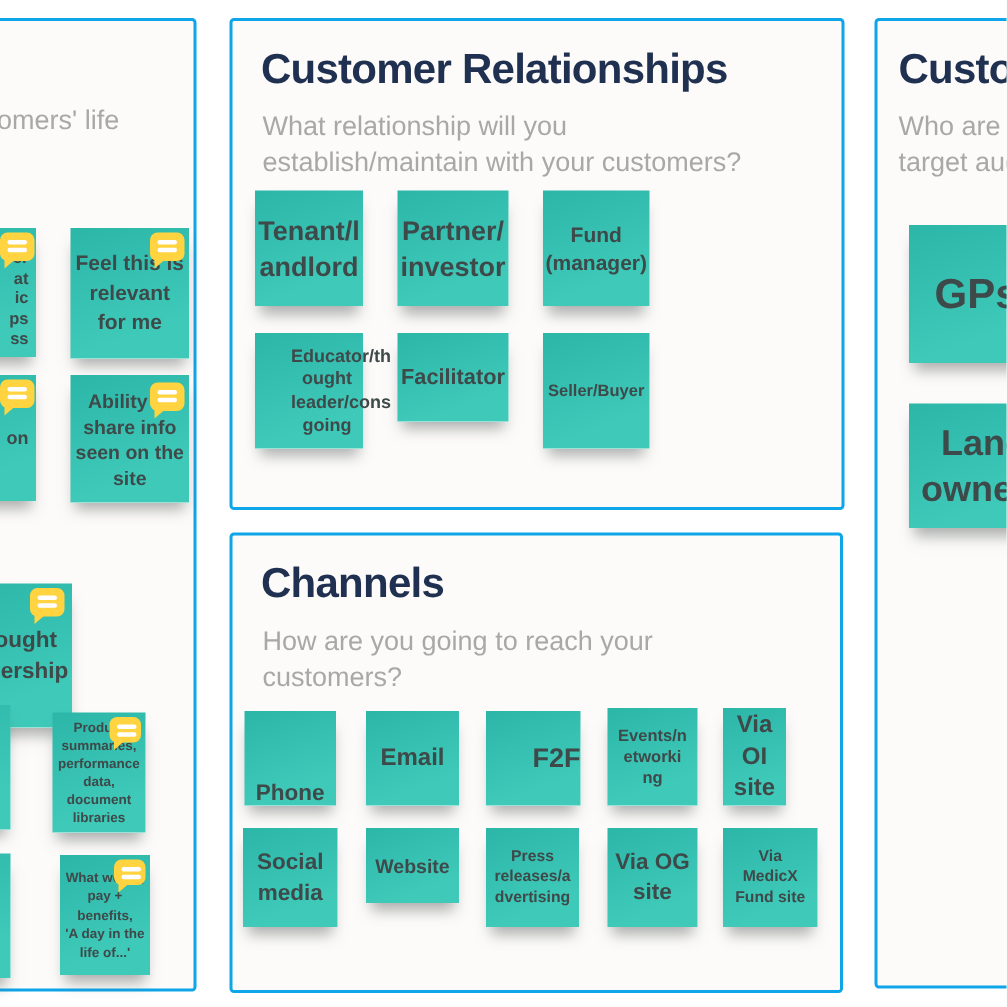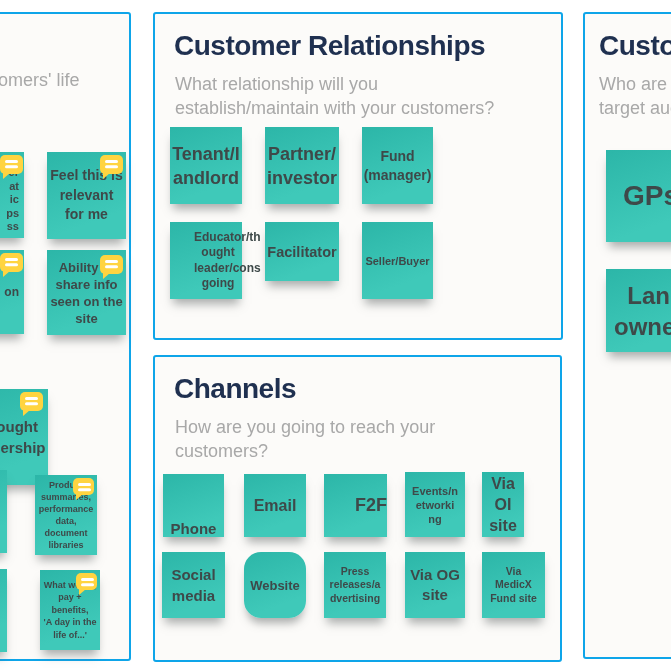--- a/index.html
+++ b/index.html
@@ -238,21 +238,21 @@
         <div>site</div>
       </div>
   </div>
 
   <div class="sticky" style="left:7px; top:195px; width:63px; height:66px; font-size:15px; line-height:21px;">
     <div class="sticky-text">
         <div>Social</div>
         <div>media</div>
       </div>
   </div>
-  <div class="sticky" style="left:89px; top:195px; width:62px; height:66px; font-size:13px;border-radius:17px;">
+  <div class="sticky" style="left:89px; top:195px; width:62px; height:50px; font-size:13px;">
     <div class="sticky-text">
         <div>Website</div>
       </div>
   </div>
   <div class="sticky" style="left:169px; top:195px; width:62px; height:66px; font-size:10.5px; line-height:13.5px;">
     <div class="sticky-text">
         <div>Press</div>
         <div>releases/a</div>
         <div>dvertising</div>
       </div>

